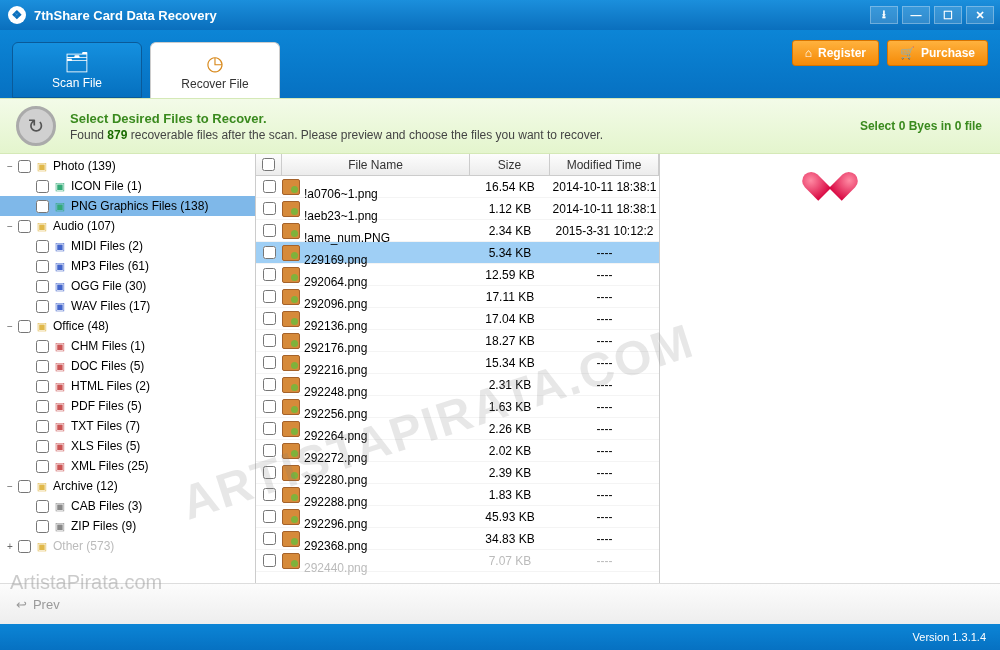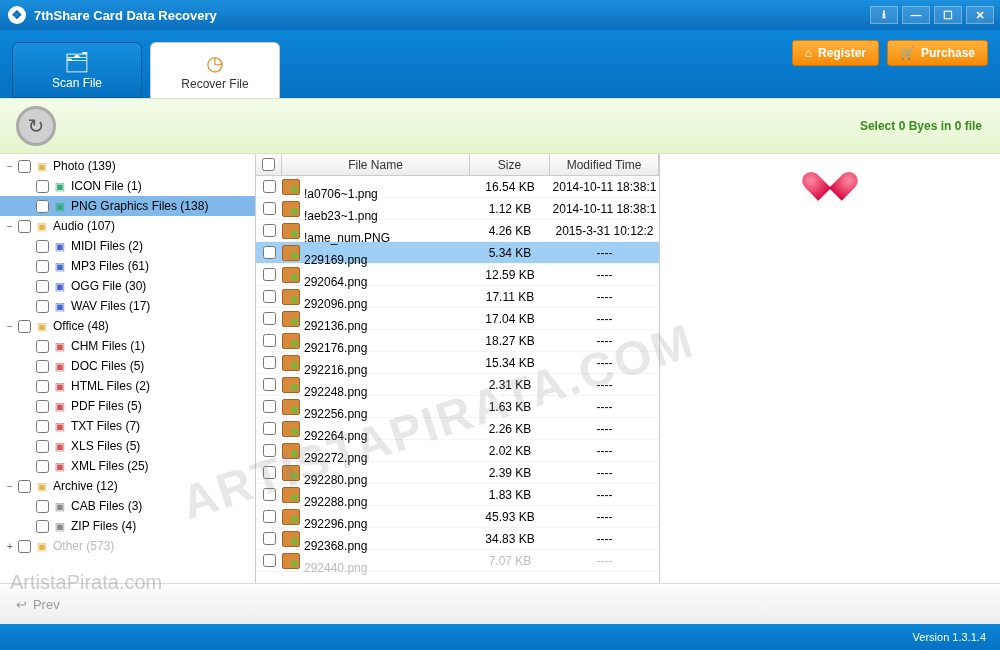--- a/index.html
+++ b/index.html
@@ -92,20 +92,26 @@
     </div>
     <div class="orange-btn">
       <span>🛒</span>
       <span>Purchase</span>
     </div>
   </div>
 </div>
 
 <div class="info-bar">
   <div class="info-icon">↻</div>
+  <div class="info-text">
+    <div class="line1">Select Desired Files to Recover.</div>
+    <div class="line2">
+      <span>Found </span><span class="count">879</span><span> recoverable files after the scan. Please preview and choose the files you want to recover.</span>
+    </div>
+  </div>
   <div class="info-right">Select 0 Byes in 0 file</div>
 </div>
 
 <div class="content" style="position:relative;">
   <div class="tree-panel" id="tree-panel">
       <div class="tree-row" style="padding-left: 4px;">
         <span class="tree-toggle">−</span>
         <input type="checkbox" class="tree-cb" style="">
         <span class="tree-icon ti-folder">▣</span>
         <span>Photo (139)</span>
@@ -209,21 +215,21 @@
       <div class="tree-row" style="padding-left: 22px;">
         <span class="tree-toggle"></span>
         <input type="checkbox" class="tree-cb" style="">
         <span class="tree-icon ti-arc">▣</span>
         <span>CAB Files (3)</span>
       </div>
       <div class="tree-row" style="padding-left: 22px;">
         <span class="tree-toggle"></span>
         <input type="checkbox" class="tree-cb" style="">
         <span class="tree-icon ti-arc">▣</span>
-        <span>ZIP Files (4)</span>
+        <span>ZIP Files (9)</span>
       </div>
       <div class="tree-row" style="padding-left: 4px; color: rgb(187, 187, 187);">
         <span class="tree-toggle">+</span>
         <input type="checkbox" class="tree-cb" style="">
         <span class="tree-icon ti-folder">▣</span>
         <span>Other (573)</span>
       </div>
     </div>
 
   <div class="file-panel">
@@ -253,21 +259,21 @@
           <span class="fr-name">!aeb23~1.png</span>
           <span class="fr-size">1.12 KB</span>
           <span class="fr-time">2014-10-11 18:38:1</span>
         </div>
         <div class="file-row">
           <span class="fr-cb">
             <input type="checkbox" style="">
           </span>
           <span class="fr-icon"></span>
           <span class="fr-name">!ame_num.PNG</span>
-          <span class="fr-size">4.26 KB</span>
+          <span class="fr-size">2.34 KB</span>
           <span class="fr-time">2015-3-31 10:12:2</span>
         </div>
         <div class="file-row selected">
           <span class="fr-cb">
             <input type="checkbox" style="">
           </span>
           <span class="fr-icon"></span>
           <span class="fr-name">229169.png</span>
           <span class="fr-size">5.34 KB</span>
           <span class="fr-time">----</span>

